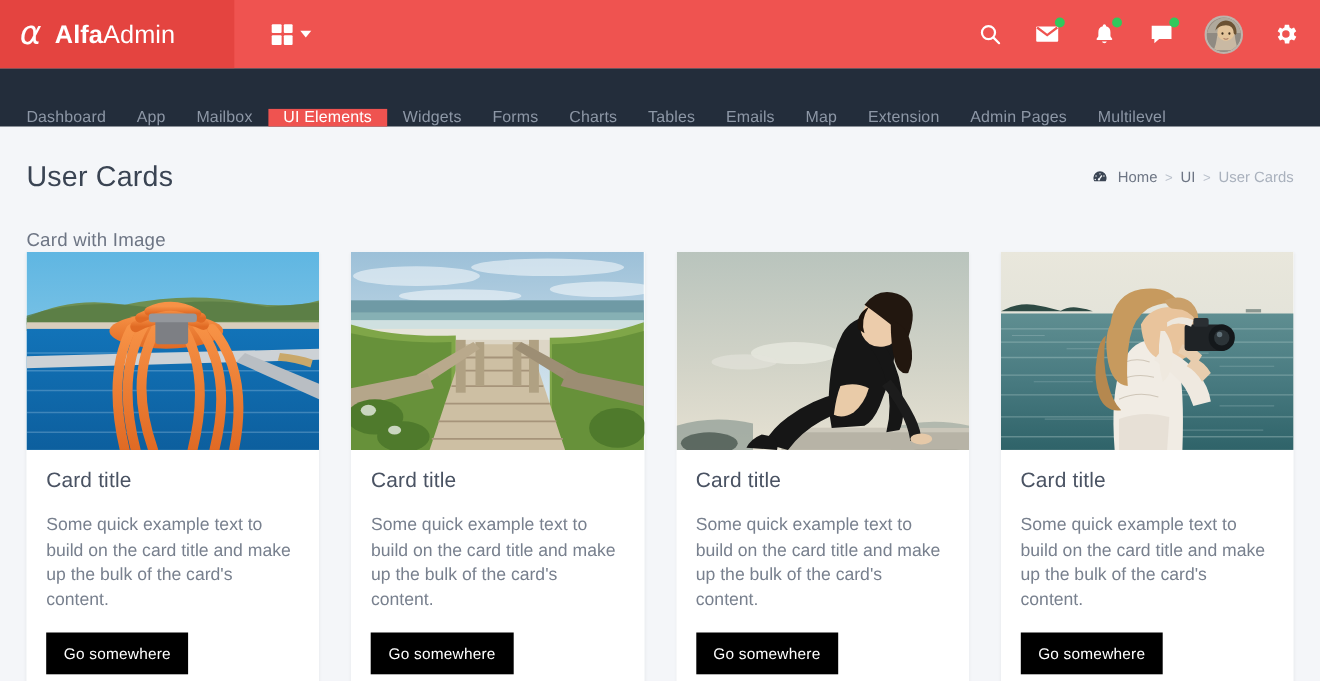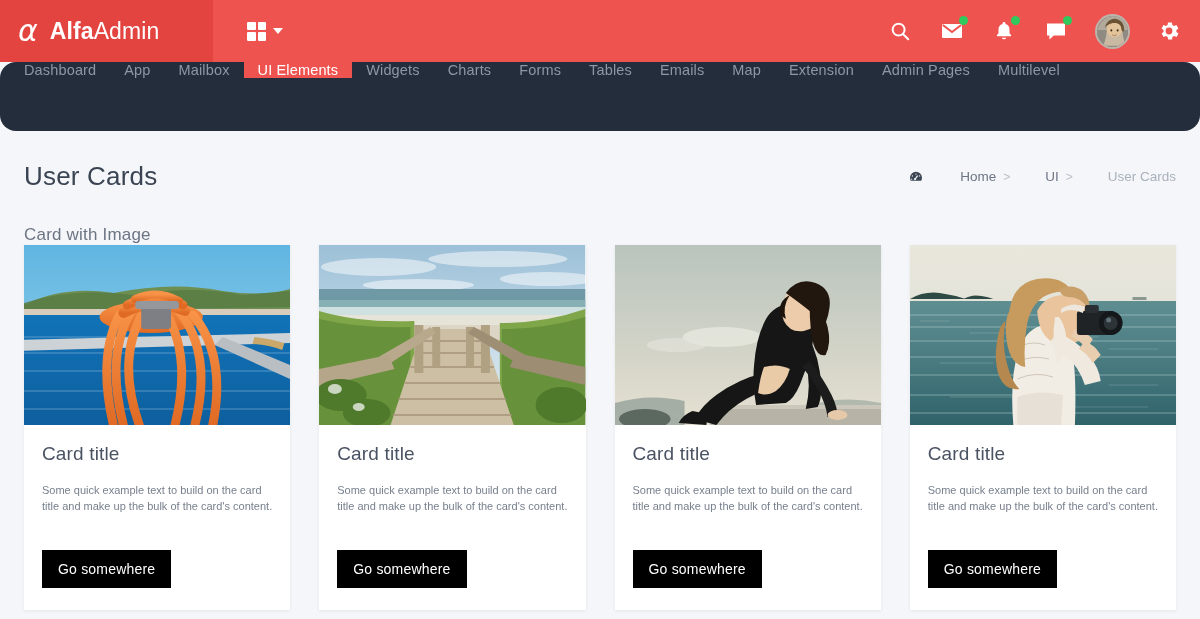--- a/index.html
+++ b/index.html
@@ -67,25 +67,24 @@
   .avatar {
     width: 35px; height: 35px; border-radius: 50%;
     overflow: hidden; cursor: pointer; flex: 0 0 35px;
     border: 2px solid rgba(255,255,255,.35);
     background: #9a8d80;
   }
   .avatar svg { display: block; }
 
   
   .navbar {
-    height: 69px; width: 100%;
+    height: 53px; width: 100%;
     background: #232d3b;
-    display: flex; align-items: flex-start;
+    display: flex; align-items: flex-end;
     padding-left: 10px;
-    border-radius: 16px;
   }
   .nav-item {
     display: flex; align-items: center;
     padding: 0 14px;
     font-size: 14.5px; color: #8d97a6;
     cursor: pointer; white-space: nowrap;
     letter-spacing: .15px;
   }
   .nav-item.active { background: #ef5350; color: #fff; }
 
@@ -95,21 +94,21 @@
     display: flex; align-items: center; justify-content: space-between;
     padding-top: 24px;
   }
   .page-title {
     font-size: 26px; color: #3a4453; font-weight: 400; letter-spacing: .2px;
   }
   .breadcrumb {
     display: flex; align-items: center; gap: 7px;
     font-size: 13.5px; color: #9aa3b0;
   }
-  .breadcrumb .crumb { color: #6d7584; cursor: pointer; margin-left: 28px; }
+  .breadcrumb .crumb { color: #6d7584; cursor: pointer; }
   .breadcrumb .crumb.last { color: #a9b1bd; cursor: default; }
   .breadcrumb .sep { color: #b9c0cb; font-size: 12px; }
   .bc-icon { display: flex; align-items: center; margin-right: 1px; }
 
   .section-title {
     font-size: 17px; color: #6d7584; font-weight: 400;
     margin-top: 33px; margin-bottom: 0; letter-spacing: .2px;
   }
 
   
@@ -125,22 +124,22 @@
     overflow: hidden;
   }
   .card-img { width: 100%; height: 180px; display: block; overflow: hidden; }
   .card-img svg { display: block; width: 100%; height: 100%; }
   .card-body { padding: 18px 18px 22px 18px; }
   .card-title {
     font-size: 19px; color: #4a5363; font-weight: 400;
     margin-bottom: 18px; letter-spacing: .15px;
   }
   .card-text {
-    font-size: 11px; color: #78808e; line-height: 1.42;
-    margin-bottom: 36px;
+    font-size: 16px; color: #78808e; line-height: 1.42;
+    margin-bottom: 17px;
   }
   .card-btn {
     display: inline-block;
     background: #000000;
     color: #fff; font-size: 14px;
     border: none; padding: 11px 16px;
     cursor: pointer; letter-spacing: .2px;
     font-family: "Liberation Sans", sans-serif;
     text-align: center;
   }
@@ -227,22 +226,22 @@
 
   </div>
 </div>
 
 <div class="navbar">
   <div class="nav-item">Dashboard</div>
   <div class="nav-item">App</div>
   <div class="nav-item">Mailbox</div>
   <div class="nav-item active">UI Elements</div>
   <div class="nav-item">Widgets</div>
+  <div class="nav-item">Forms</div>
   <div class="nav-item">Charts</div>
-  <div class="nav-item">Forms</div>
   <div class="nav-item">Tables</div>
   <div class="nav-item">Emails</div>
   <div class="nav-item">Map</div>
   <div class="nav-item">Extension</div>
   <div class="nav-item">Admin Pages</div>
   <div class="nav-item">Multilevel</div>
 </div>
 
 <div class="page">
 

